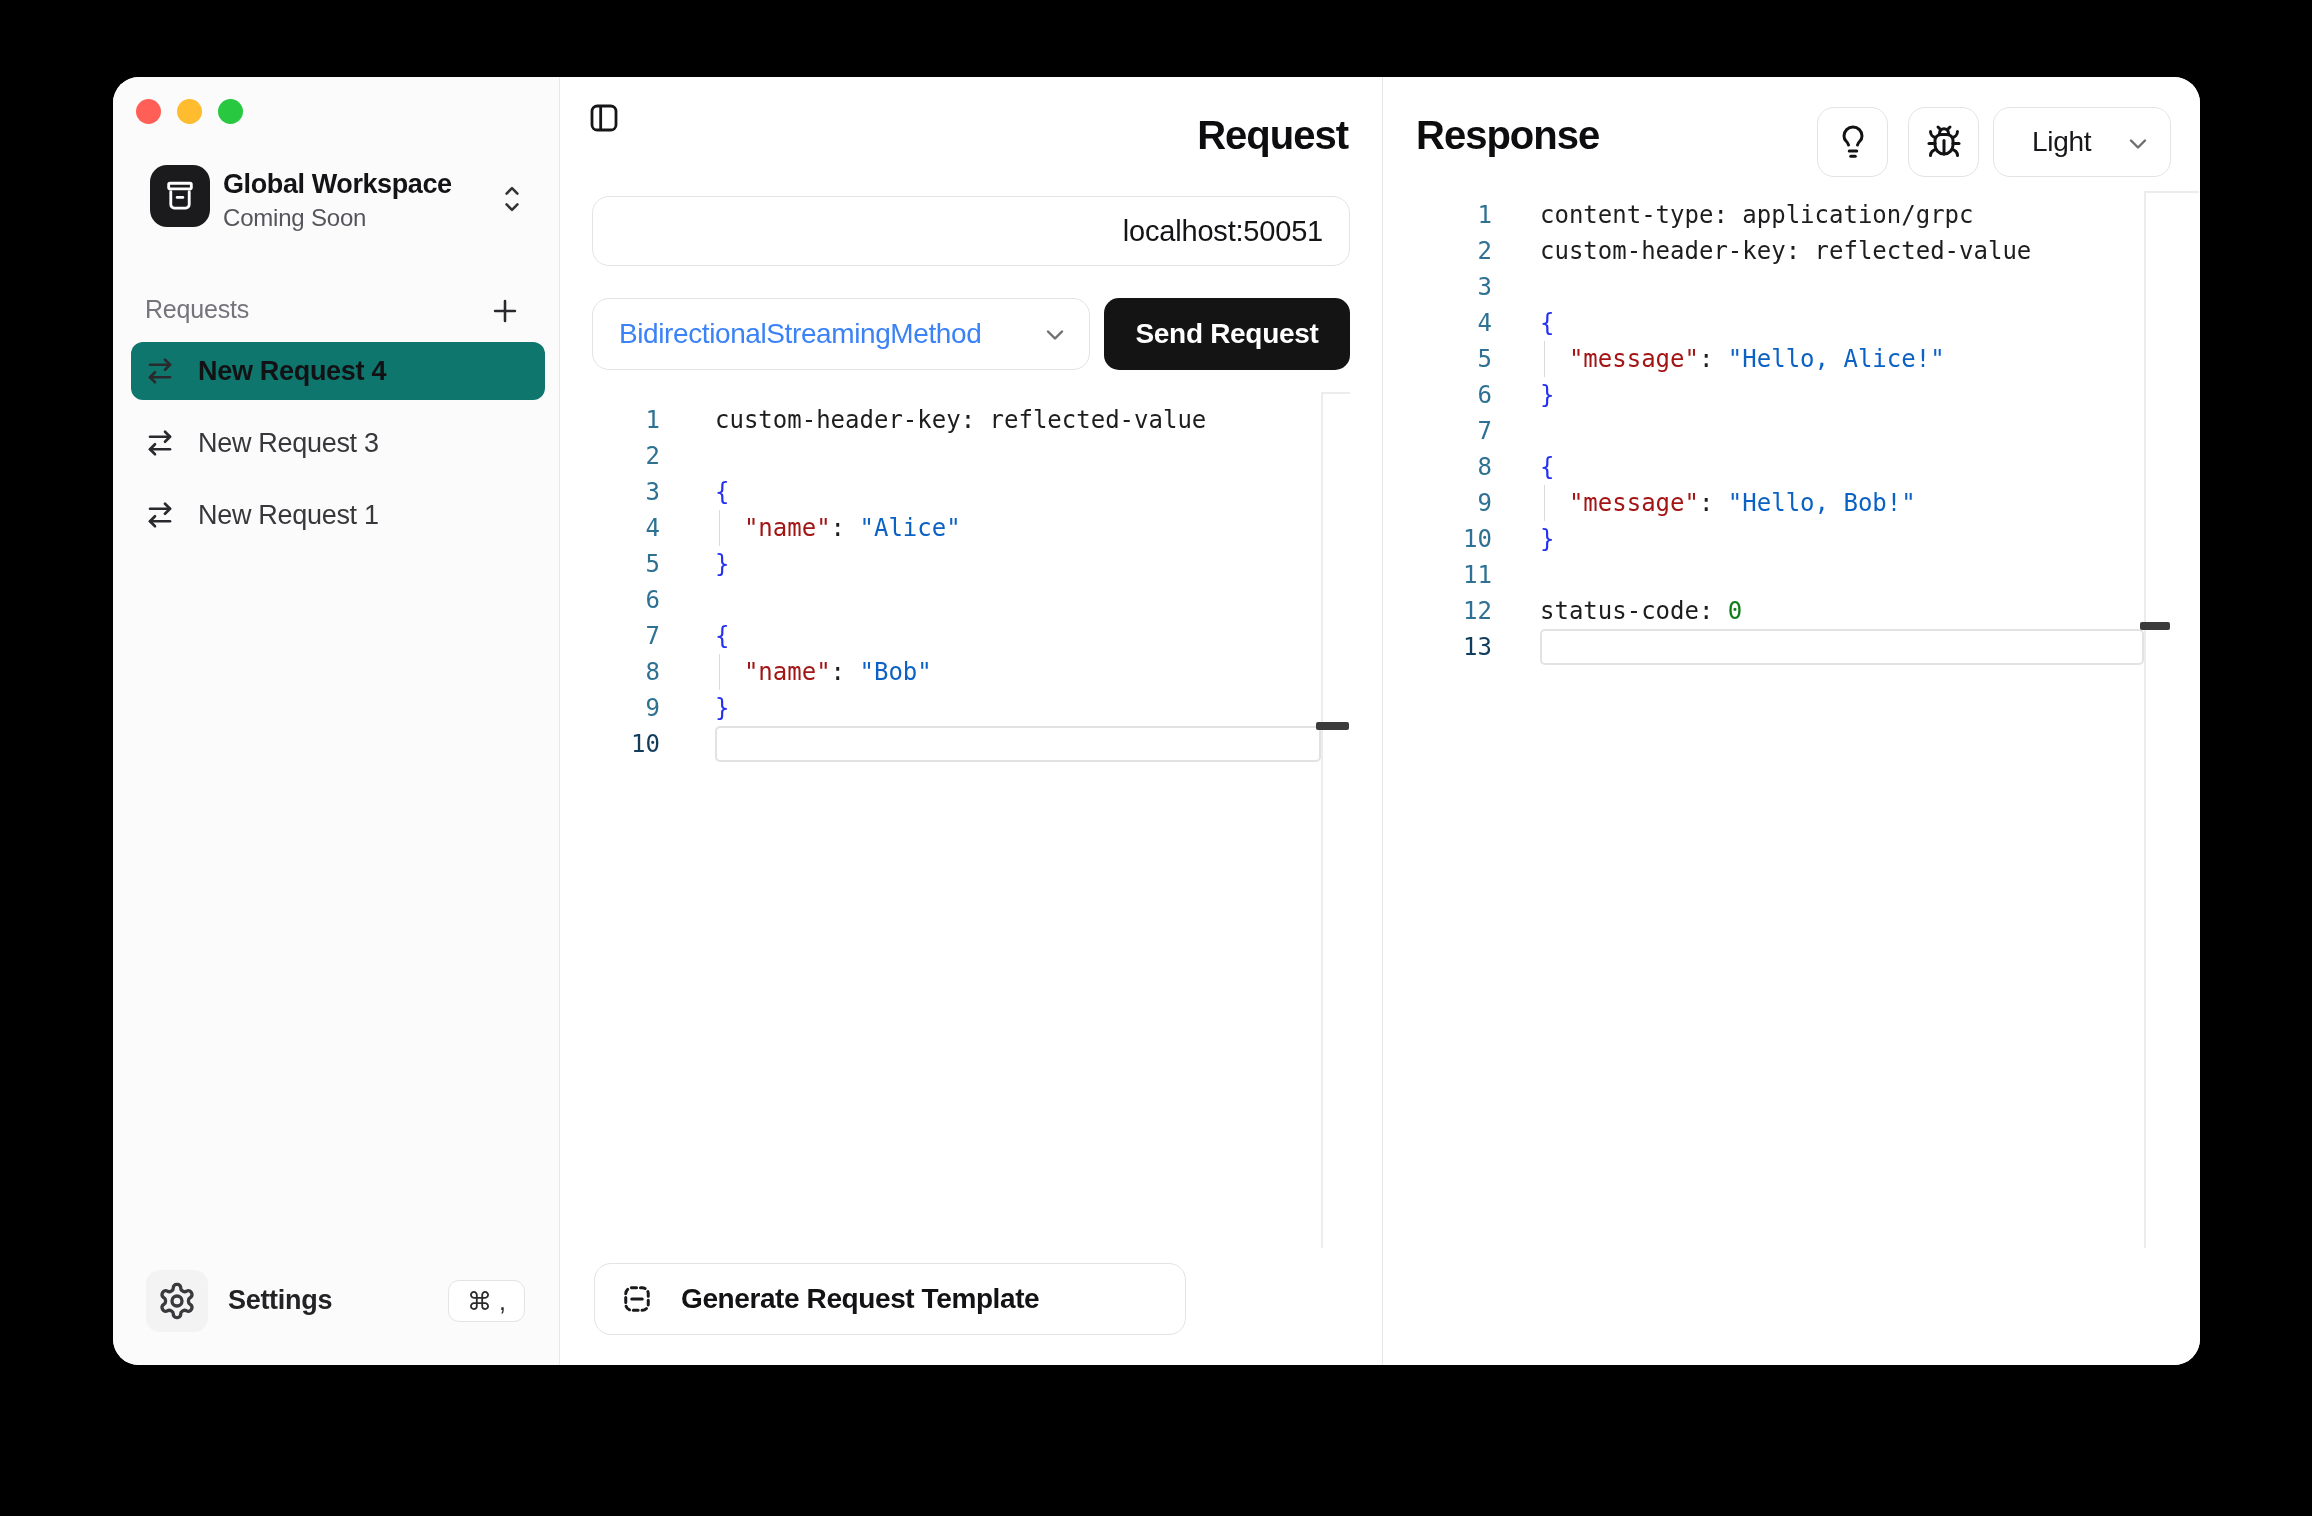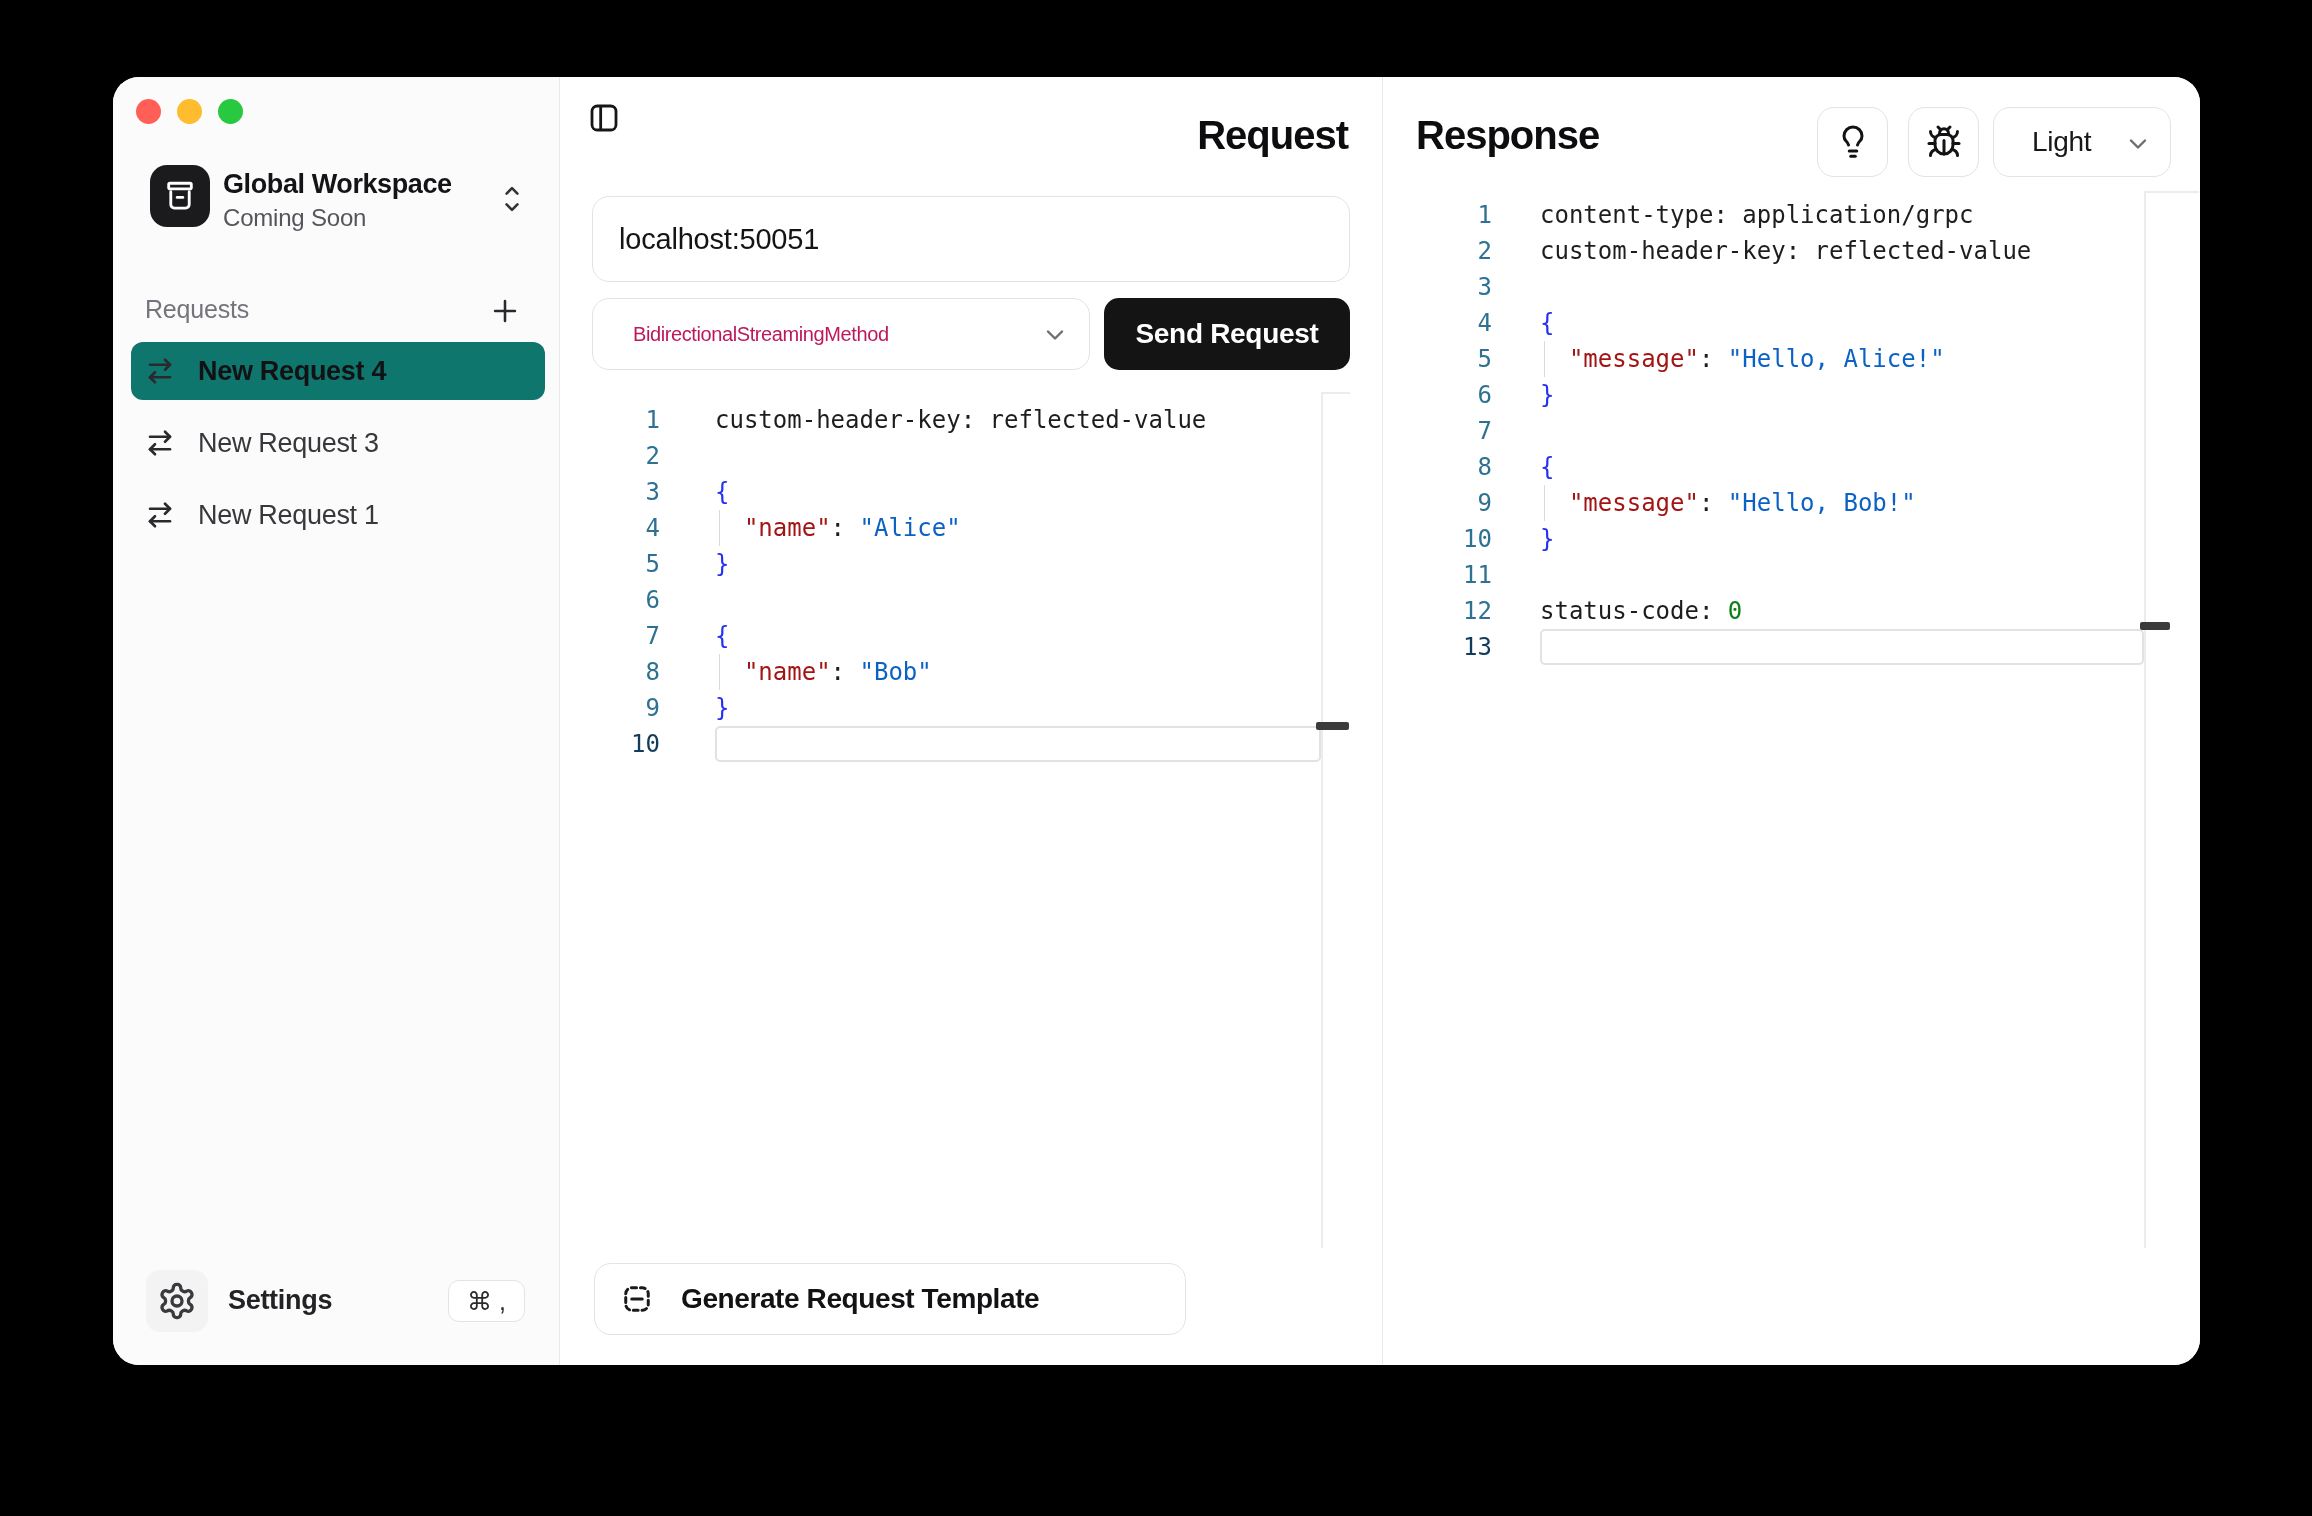--- a/index.html
+++ b/index.html
@@ -35,24 +35,24 @@
   .gear-box{position:absolute;left:33px;top:7px;width:62px;height:62px;border-radius:14px;background:#f3f3f4;display:flex;align-items:center;justify-content:center;}
   .settings-lbl{position:absolute;left:115px;top:22px;font-size:27px;font-weight:600;color:#232326;letter-spacing:-.3px;}
   .kbd-badge{position:absolute;left:335px;top:17px;width:77px;height:42px;border:1.5px solid #e4e4e4;border-radius:11px;background:#fff;display:flex;align-items:center;justify-content:center;font-size:25px;color:#2b2b2e;}
   
   .panel-title{font-size:40px;font-weight:700;color:#0d0d0f;letter-spacing:-1px;}
   .pill-border{border:1.5px solid #e3e3e3;border-radius:17px;background:#fff;}
   
   .main{position:absolute;left:447px;top:0;width:823px;height:1288px;background:#fff;border-right:1.5px solid #e8e8e8;}
   .toggle-btn{position:absolute;left:28px;top:24px;width:34px;height:34px;background:none;border:none;padding:0;cursor:pointer;}
   .main .panel-title{position:absolute;right:34px;top:36px;}
-  .url-input{position:absolute;left:32px;top:119px;width:758px;height:86px;border:1.5px solid #e3e3e3;border-radius:17px;
-    font-family:"Liberation Sans",sans-serif;font-size:29px;color:#141417;padding:0 26px;outline:none;background:#fff;letter-spacing:-.2px;}
+  .url-input{position:absolute;left:32px;top:119px;width:758px;height:70px;border:1.5px solid #e3e3e3;border-radius:17px;
+    font-family:"Liberation Sans",sans-serif;font-size:29px;color:#141417;padding:0 26px;outline:none;background:#fff;letter-spacing:-.2px;text-align:right;}
   .method-select{position:absolute;left:32px;top:221px;width:498px;height:72px;display:flex;align-items:center;cursor:pointer;}
-  .method-select .lbl{margin-left:40px;font-size:20px;color:#be185d;letter-spacing:-.4px;white-space:nowrap;}
+  .method-select .lbl{margin-left:26px;font-size:28px;color:#3b82f6;letter-spacing:-.4px;white-space:nowrap;}
   .method-select .chev{position:absolute;right:20px;top:22px;}
   .send-btn{position:absolute;left:544px;top:221px;width:246px;height:72px;background:#141414;border:none;border-radius:15px;
     color:#fff;font-family:"Liberation Sans",sans-serif;font-size:28px;font-weight:700;letter-spacing:-.3px;cursor:pointer;}
   .gen-btn{position:absolute;left:34px;top:1186px;width:592px;height:72px;display:flex;align-items:center;cursor:pointer;}
   .gen-btn .ic{margin-left:24px;}
   .gen-btn .lbl{margin-left:26px;font-size:28px;font-weight:600;color:#131316;letter-spacing:-.4px;}
   
   .resp{position:absolute;left:1270px;top:0;width:817px;height:1288px;background:#fff;}
   .resp .panel-title{position:absolute;left:33px;top:36px;}
   .icon-btn{position:absolute;top:30px;width:71px;height:70px;display:flex;align-items:center;justify-content:center;cursor:pointer;}

